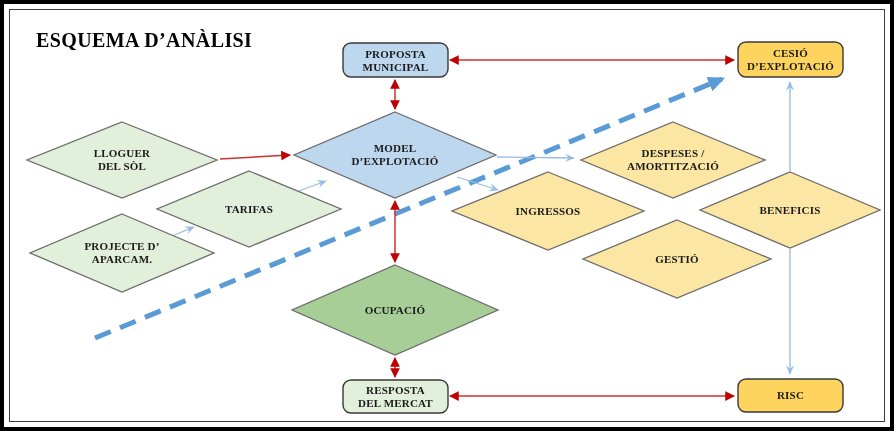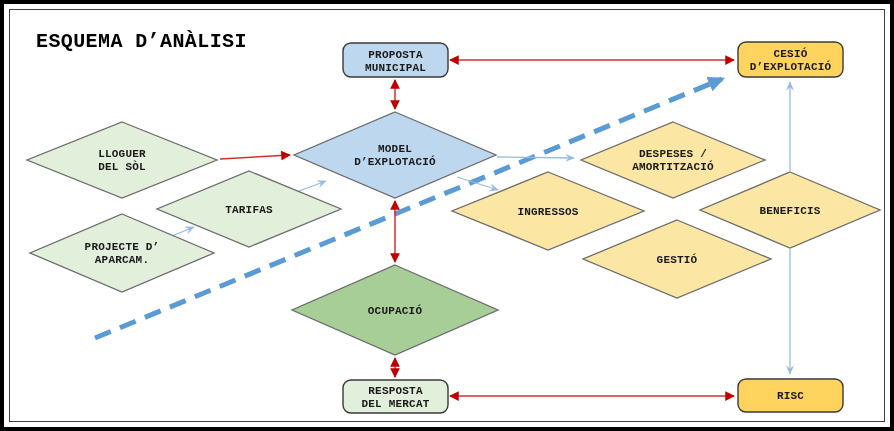--- a/index.html
+++ b/index.html
@@ -1,20 +1,20 @@
 <!DOCTYPE html>
 <html><head>
 <meta charset="utf-8">
 <style>
   html, body { margin: 0; padding: 0; background: #ffffff; }
   .page {
     position: relative;
     width: 894px;
     height: 431px;
-    font-family: Liberation Mono, monospace;
+    font-family: Liberation Serif, serif;
   }
   svg { display: block; }
   .title-text {
     font-size: 20px;
     font-weight: bold;
     letter-spacing: 0.4px;
     fill: #000000;
   }
   .node-label {
     font-size: 11px;

